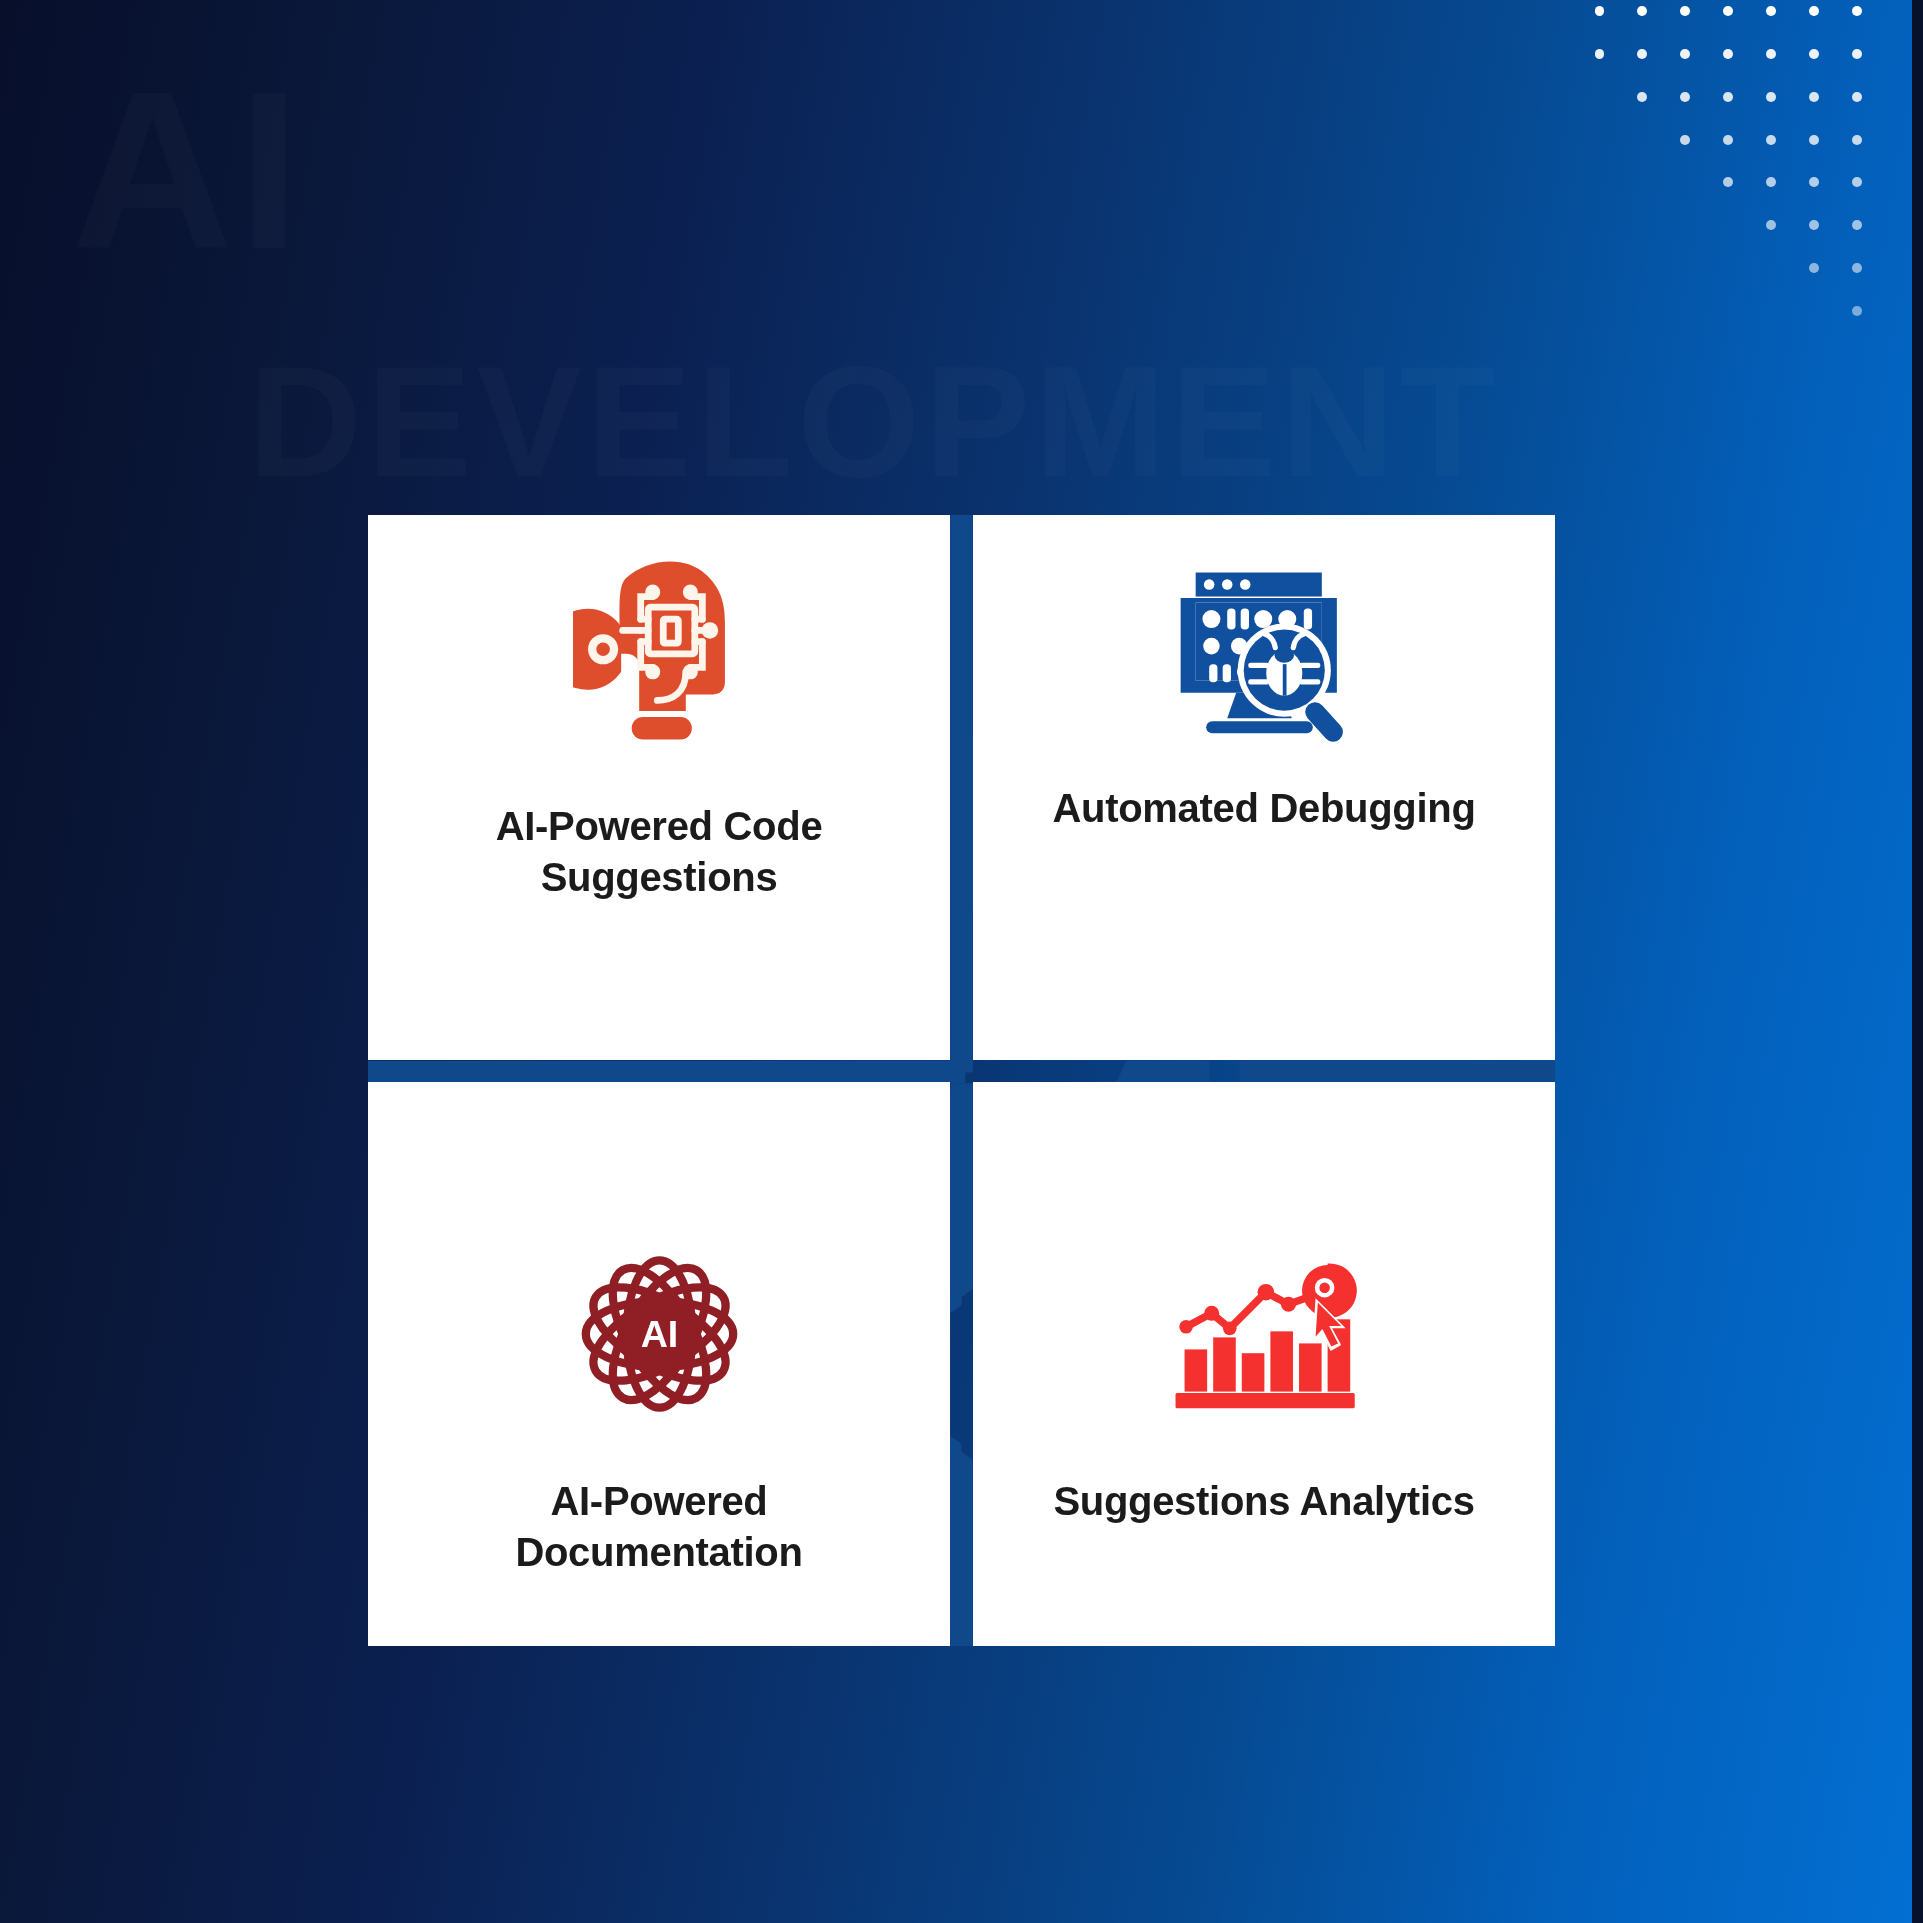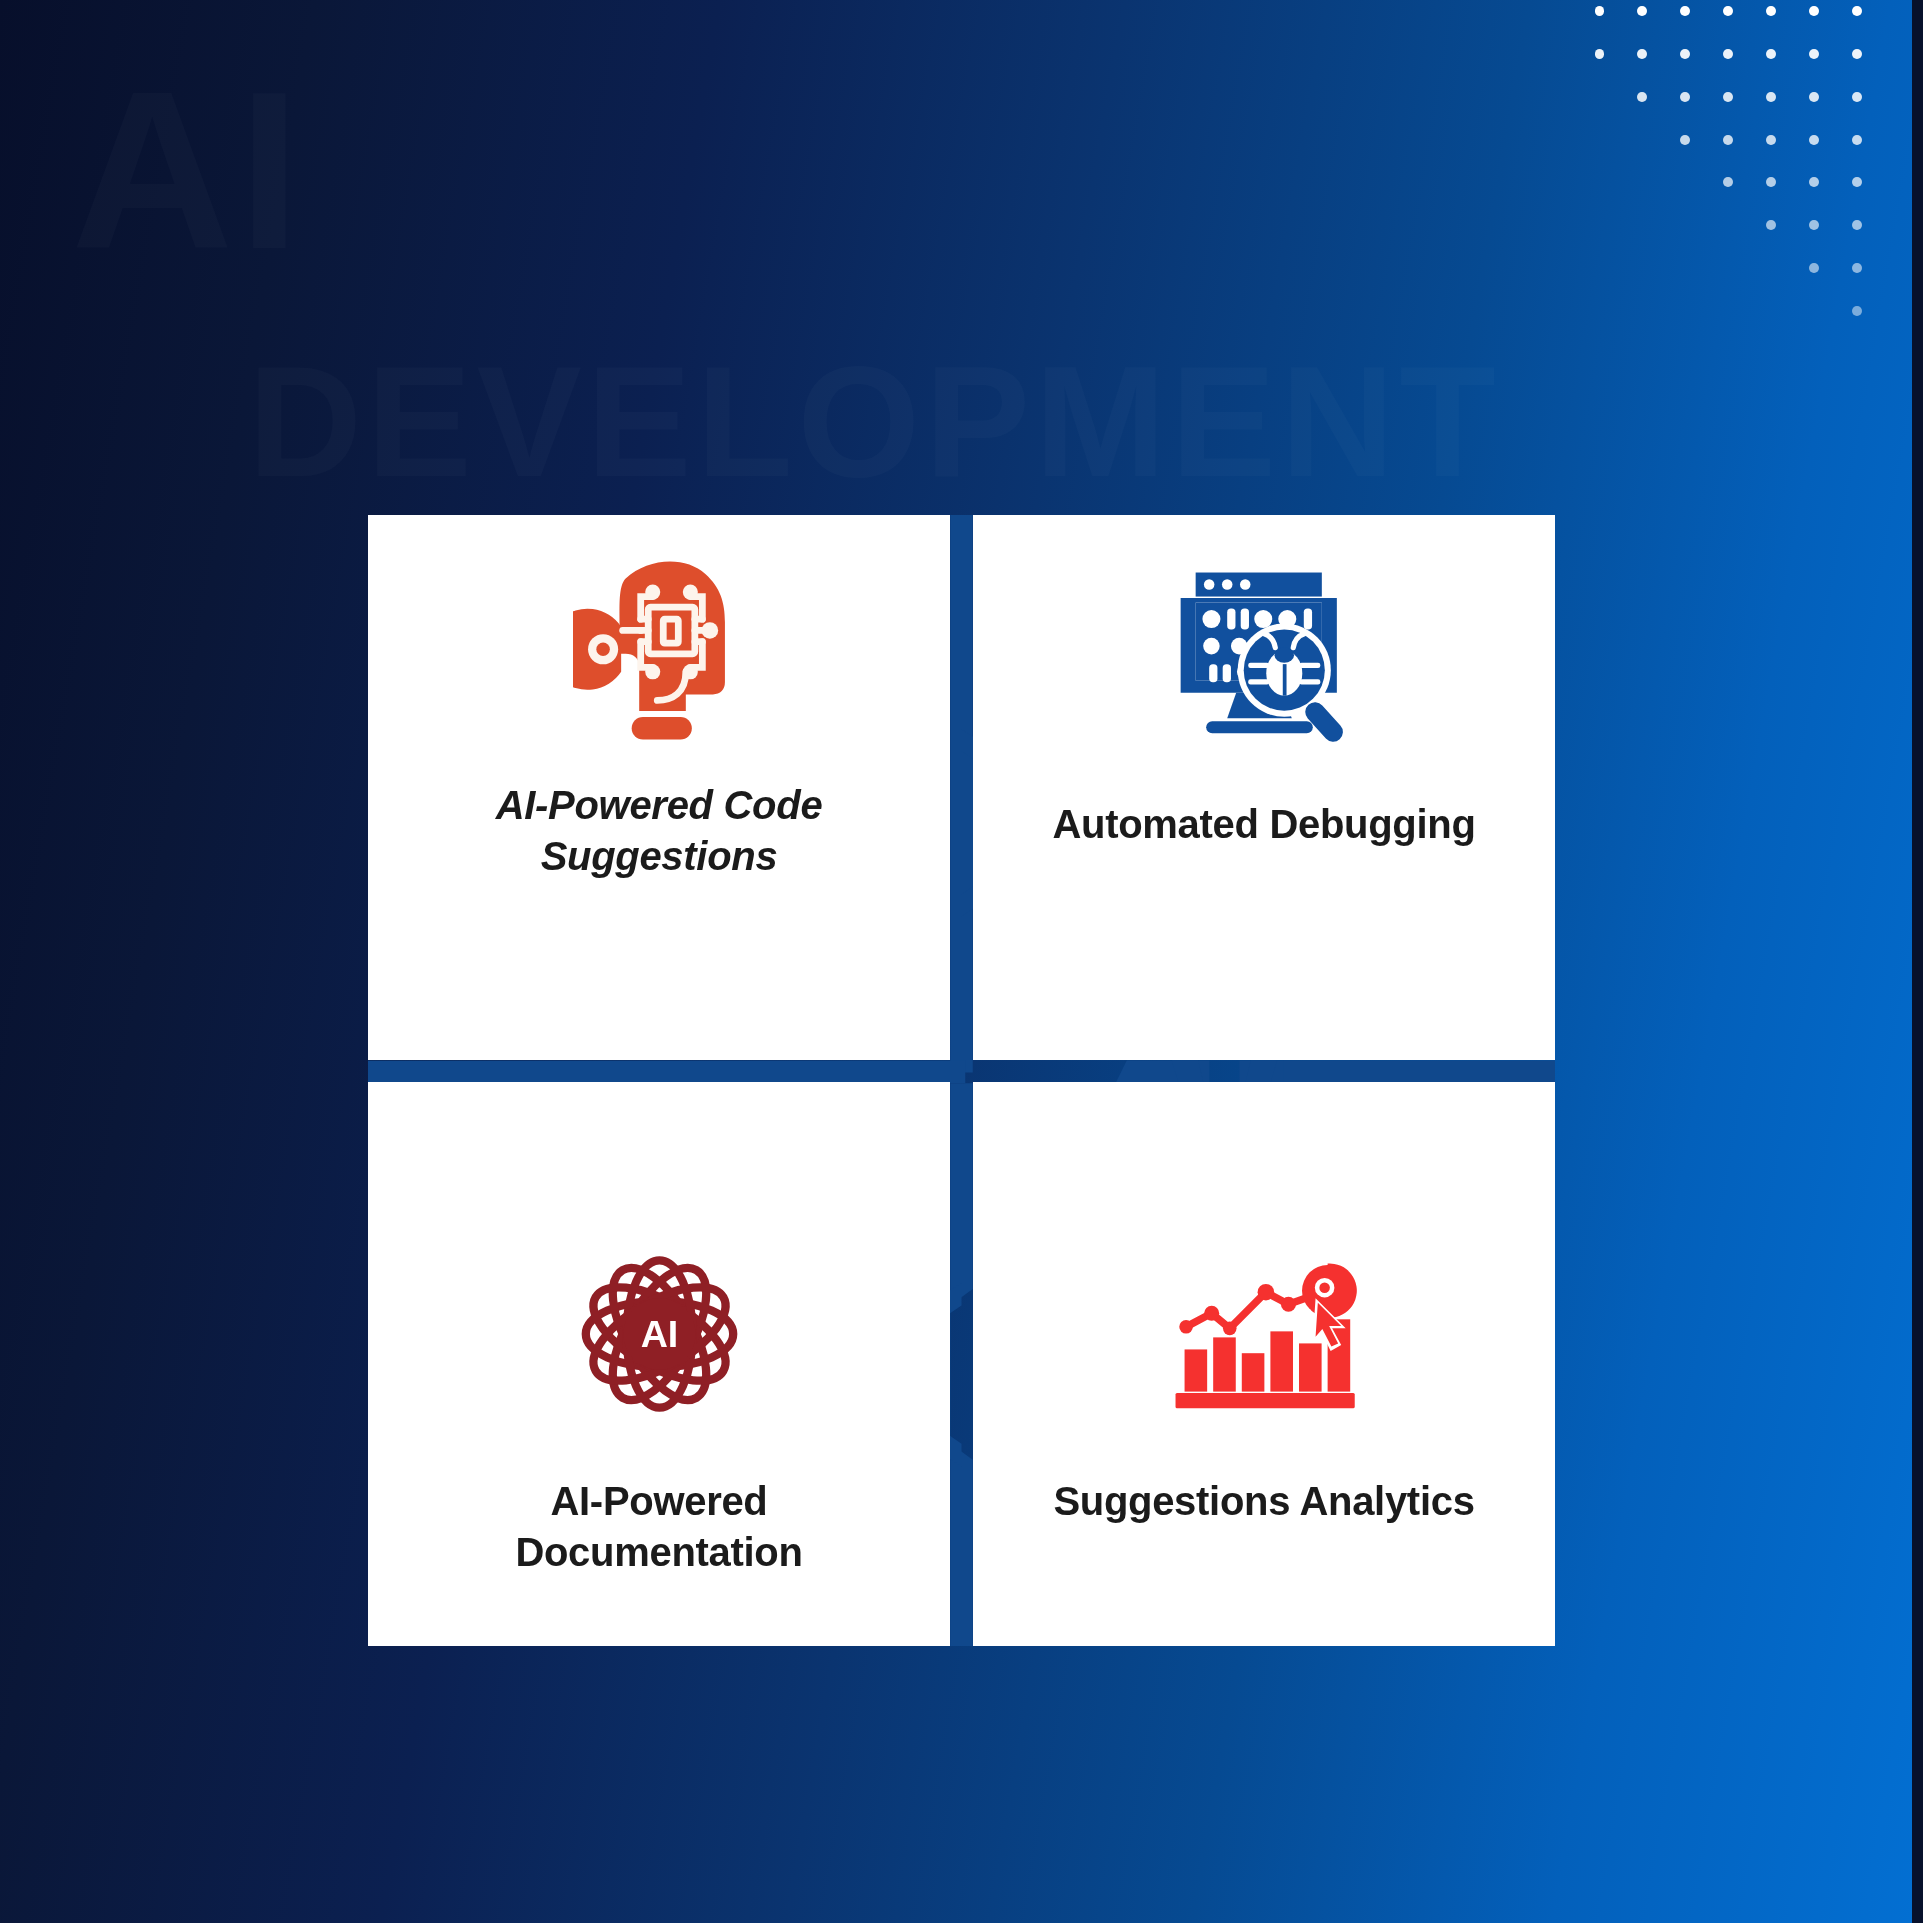--- a/index.html
+++ b/index.html
@@ -87,22 +87,22 @@
 
   .card-title {
     font-size: 40px;
     font-weight: 800;
     line-height: 1.28;
     color: #1b1b1b;
     text-align: center;
     letter-spacing: -0.3px;
     max-width: 451px;
   }
-  .card-tl .card-title { margin-top: 36px; font-style: italic; }
-  .card-tr .card-title { margin-top: 51px; }
+  .card-tl .card-title { margin-top: 57px; }
+  .card-tr .card-title { margin-top: 35px; }
   .card-bl .card-title { margin-top: 45px; }
   .card-br .card-title { margin-top: 45px; }
 
   
   #connectors {
     position: absolute;
     left: 0; top: 0;
     width: 1187px;
     height: 1131px;
     pointer-events: none;

